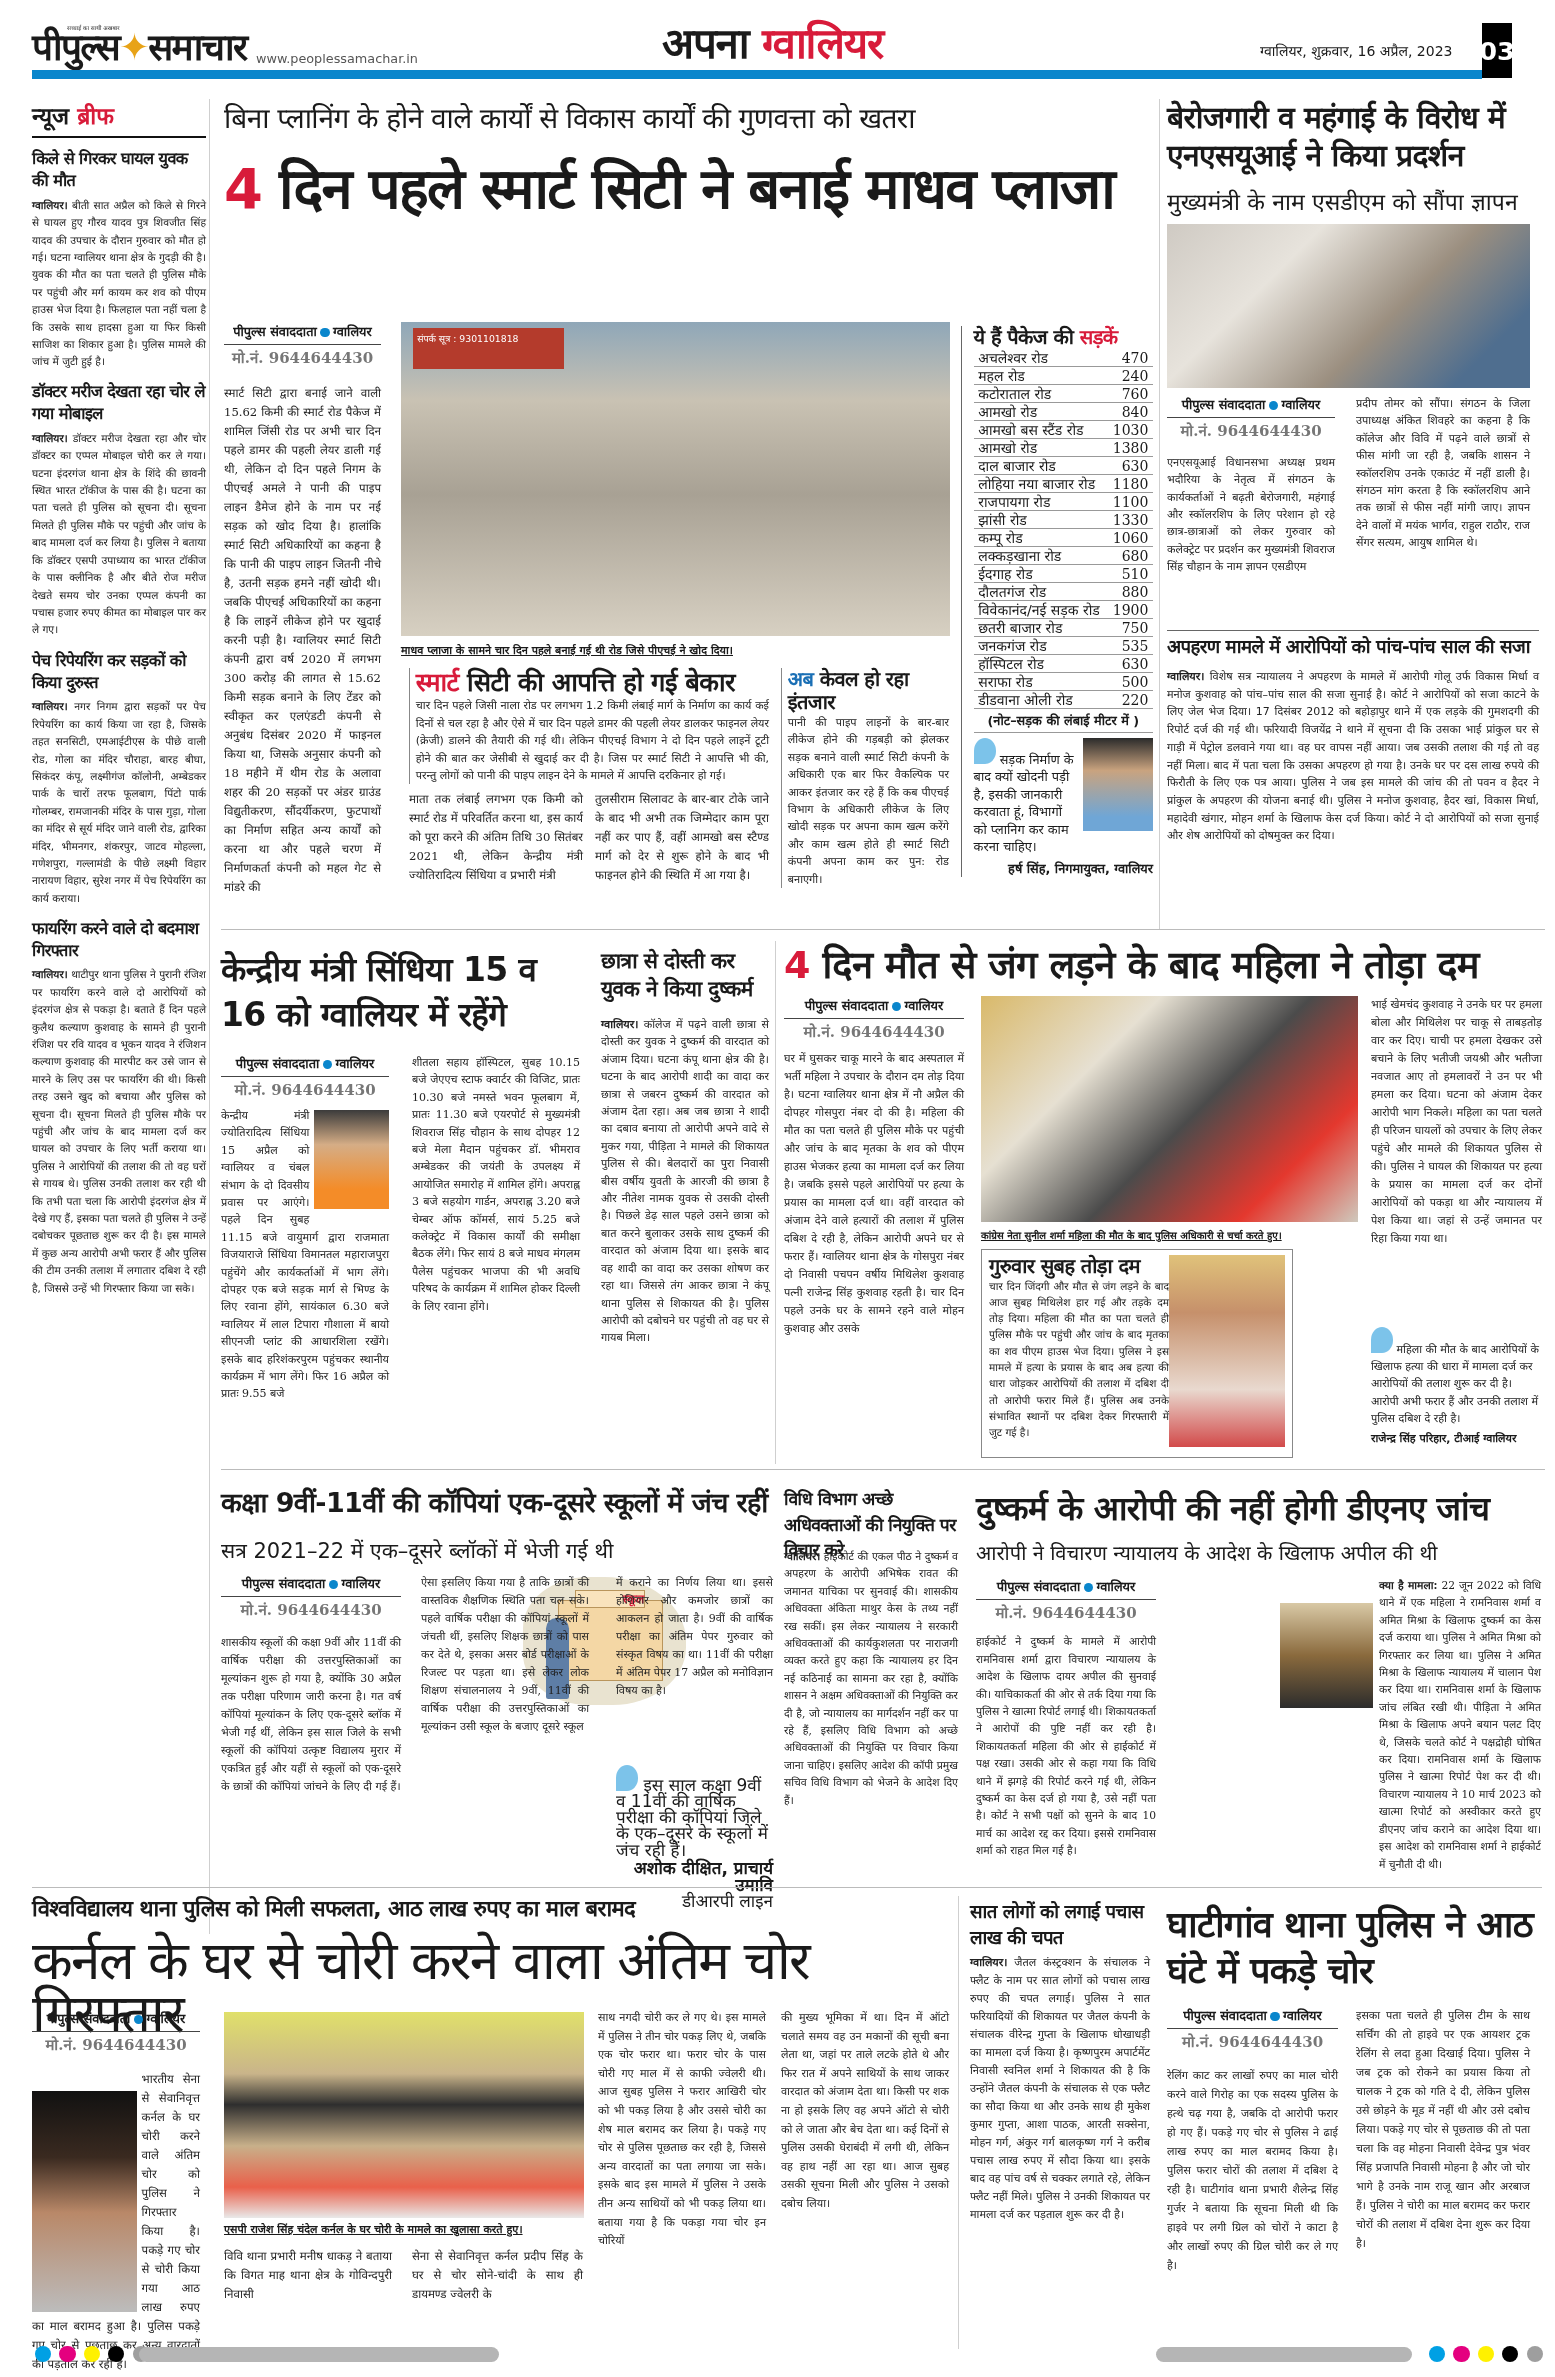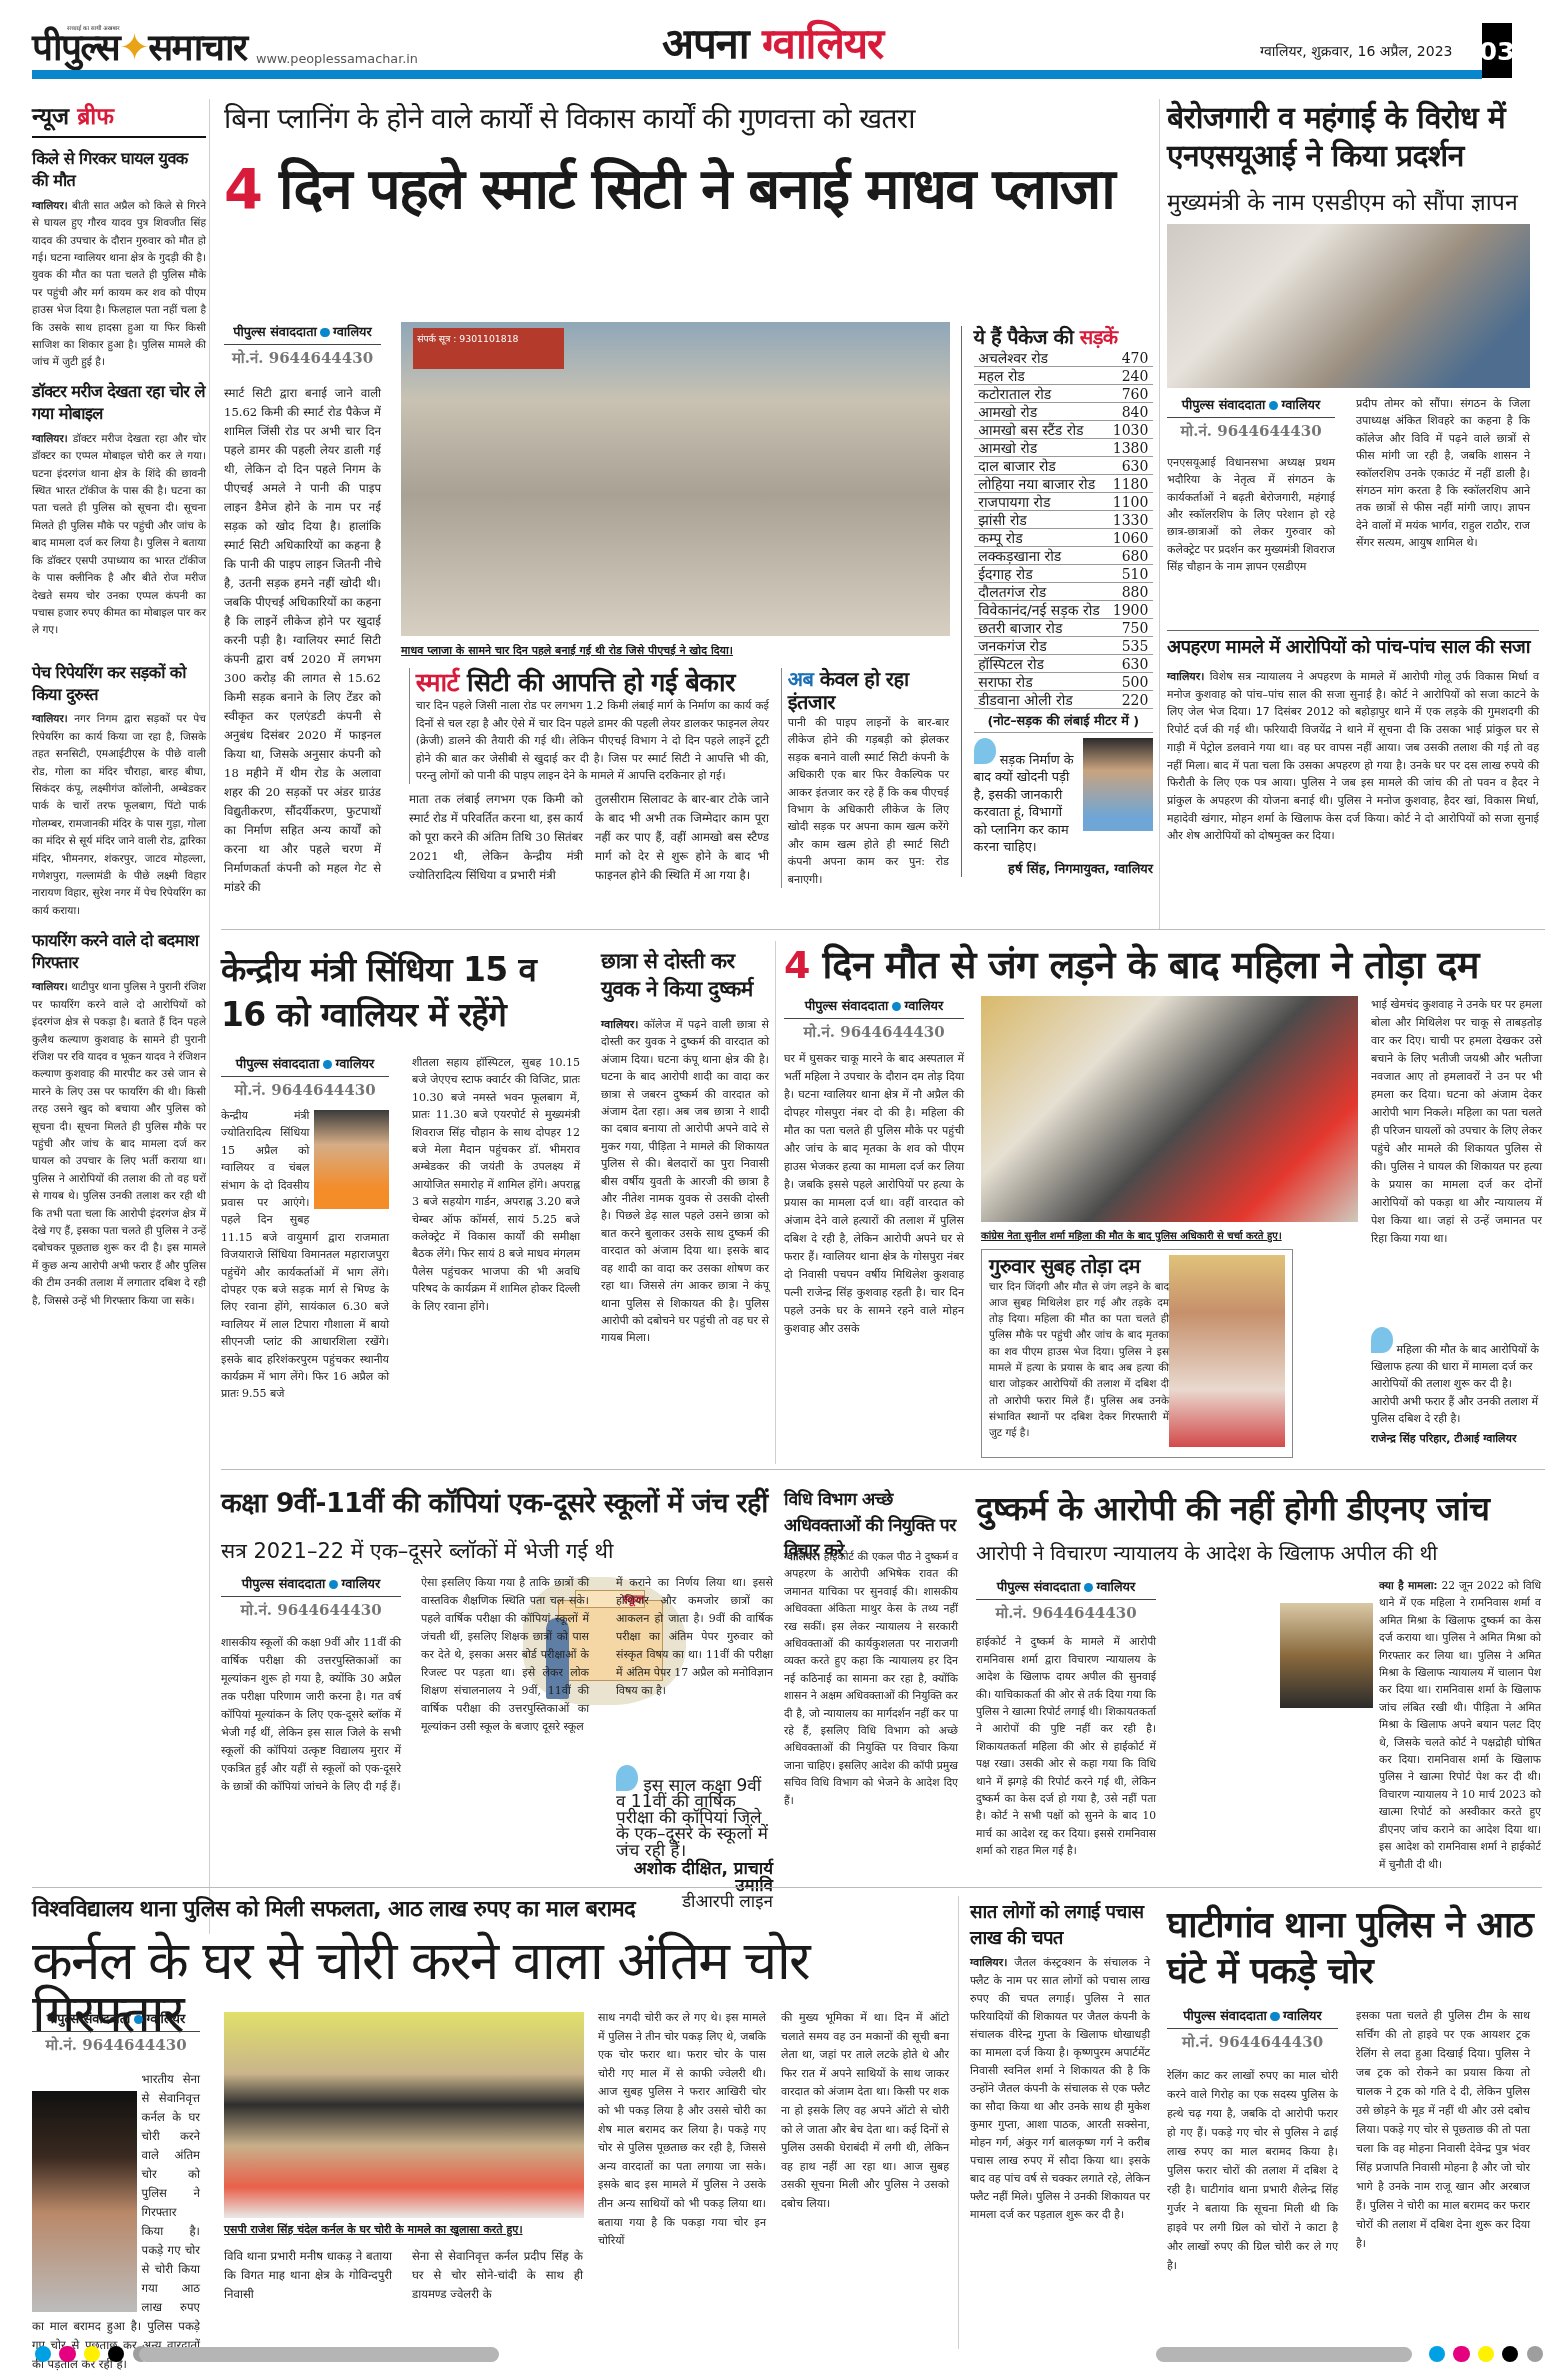--- a/index.html
+++ b/index.html
@@ -52,21 +52,21 @@
 <div class="abs" style="left:32px;top:99px;width:174px;">
   <div style="font-weight:bold;font-size:23px;border-bottom:2.9px solid #111;padding-bottom:4.6px;">
     <span>न्यूज</span>
     <span class="red">ब्रीफ</span>
   </div>
   <div id="brief-items">
       <div class="hd" style="font-size: 16.3px; line-height: 22px; margin-top: 10.5px;">किले से गिरकर घायल युवक की मौत</div>
       <div class="body-text" style="font-family: &quot;DejaVu Sans&quot;, sans-serif; font-size: 10.5px; line-height: 17.4px; margin-top: 4.6px;"><b>ग्वालियर।</b> <span>बीती सात अप्रैल को किले से गिरने से घायल हुए गौरव यादव पुत्र शिवजीत सिंह यादव की उपचार के दौरान गुरुवार को मौत हो गई। घटना ग्वालियर थाना क्षेत्र के गुदड़ी की है। युवक की मौत का पता चलते ही पुलिस मौके पर पहुंची और मर्ग कायम कर शव को पीएम हाउस भेज दिया है। फिलहाल पता नहीं चला है कि उसके साथ हादसा हुआ या फिर किसी साजिश का शिकार हुआ है। पुलिस मामले की जांच में जुटी हुई है।</span></div>
       <div class="hd" style="font-size: 16.3px; line-height: 22px; margin-top: 10.5px;">डॉक्टर मरीज देखता रहा चोर ले गया मोबाइल</div>
       <div class="body-text" style="font-family: &quot;DejaVu Sans&quot;, sans-serif; font-size: 10.5px; line-height: 17.4px; margin-top: 4.6px;"><b>ग्वालियर।</b> <span>डॉक्टर मरीज देखता रहा और चोर डॉक्टर का एप्पल मोबाइल चोरी कर ले गया। घटना इंदरगंज थाना क्षेत्र के शिंदे की छावनी स्थित भारत टॉकीज के पास की है। घटना का पता चलते ही पुलिस को सूचना दी। सूचना मिलते ही पुलिस मौके पर पहुंची और जांच के बाद मामला दर्ज कर लिया है। पुलिस ने बताया कि डॉक्टर एसपी उपाध्याय का भारत टॉकीज के पास क्लीनिक है और बीते रोज मरीज देखते समय चोर उनका एप्पल कंपनी का पचास हजार रुपए कीमत का मोबाइल पार कर ले गए।</span></div>
-      <div class="hd" style="font-size: 16.3px; line-height: 22px; margin-top: 23px;">पेच रिपेयरिंग कर सड़कों को किया दुरुस्त</div>
+      <div class="hd" style="font-size: 16.3px; line-height: 22px; margin-top: 11px;">पेच रिपेयरिंग कर सड़कों को किया दुरुस्त</div>
       <div class="body-text" style="font-family: &quot;DejaVu Sans&quot;, sans-serif; font-size: 10.5px; line-height: 17.4px; margin-top: 4.6px;"><b>ग्वालियर।</b> <span>नगर निगम द्वारा सड़कों पर पेच रिपेयरिंग का कार्य किया जा रहा है, जिसके तहत सनसिटी, एमआईटीएस के पीछे वाली रोड, गोला का मंदिर चौराहा, बारह बीघा, सिकंदर कंपू, लक्ष्मीगंज कॉलोनी, अम्बेडकर पार्क के चारों तरफ फूलबाग, पिंटो पार्क गोलम्बर, रामजानकी मंदिर के पास गुड़ा, गोला का मंदिर से सूर्य मंदिर जाने वाली रोड, द्वारिका मंदिर, भीमनगर, शंकरपुर, जाटव मोहल्ला, गणेशपुरा, गल्लामंडी के पीछे लक्ष्मी विहार नारायण विहार, सुरेश नगर में पेच रिपेयरिंग का कार्य कराया।</span></div>
       <div class="hd" style="font-size: 16.3px; line-height: 22px; margin-top: 10.5px;">फायरिंग करने वाले दो बदमाश गिरफ्तार</div>
       <div class="body-text" style="font-family: &quot;DejaVu Sans&quot;, sans-serif; font-size: 10.5px; line-height: 17.4px; margin-top: 4.6px;"><b>ग्वालियर।</b> <span>थाटीपुर थाना पुलिस ने पुरानी रंजिश पर फायरिंग करने वाले दो आरोपियों को इंदरगंज क्षेत्र से पकड़ा है। बताते हैं दिन पहले कुलैथ कल्याण कुशवाह के सामने ही पुरानी रंजिश पर रवि यादव व भूकन यादव ने रंजिशन कल्याण कुशवाह की मारपीट कर उसे जान से मारने के लिए उस पर फायरिंग की थी। किसी तरह उसने खुद को बचाया और पुलिस को सूचना दी। सूचना मिलते ही पुलिस मौके पर पहुंची और जांच के बाद मामला दर्ज कर घायल को उपचार के लिए भर्ती कराया था। पुलिस ने आरोपियों की तलाश की तो वह घरों से गायब थे। पुलिस उनकी तलाश कर रही थी कि तभी पता चला कि आरोपी इंदरगंज क्षेत्र में देखे गए हैं, इसका पता चलते ही पुलिस ने उन्हें दबोचकर पूछताछ शुरू कर दी है। इस मामले में कुछ अन्य आरोपी अभी फरार हैं और पुलिस की टीम उनकी तलाश में लगातार दबिश दे रही है, जिससे उन्हें भी गिरफ्तार किया जा सके।</span></div>
     </div>
 </div>
 <div class="abs vrule" style="left:209px;top:99px;height:1835px"></div>
 
 <div class="abs hd" style="left:224px;top:103px;width:929px;font-size:28px;font-weight:normal;letter-spacing:-0.6px">बिना प्लानिंग के होने वाले कार्यों से विकास कार्यों की गुणवत्ता को खतरा</div>
 <div class="abs hd" style="left:224px;top:156px;width:941px;font-size:56px;line-height:65px;letter-spacing:-1.7px">
   <span class="red">4</span>

